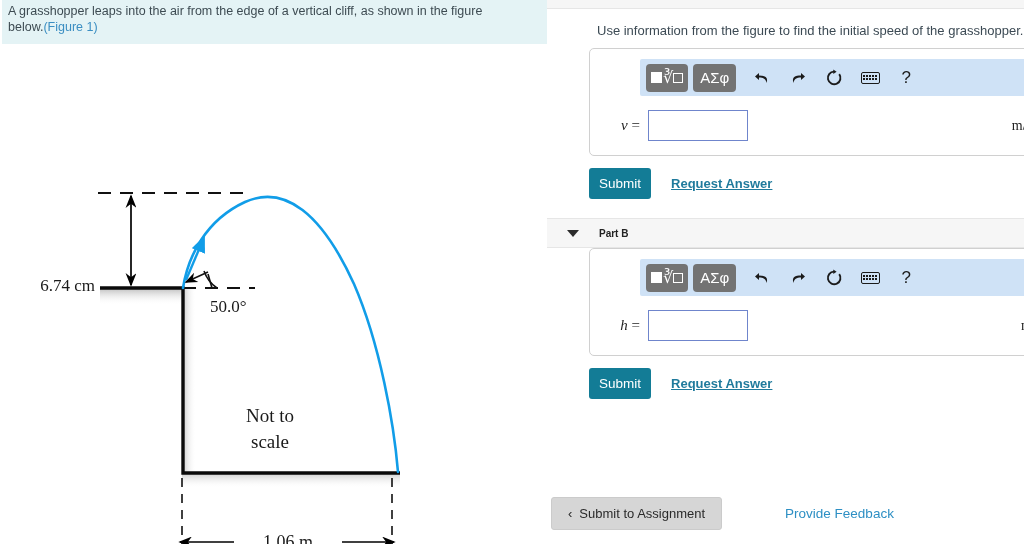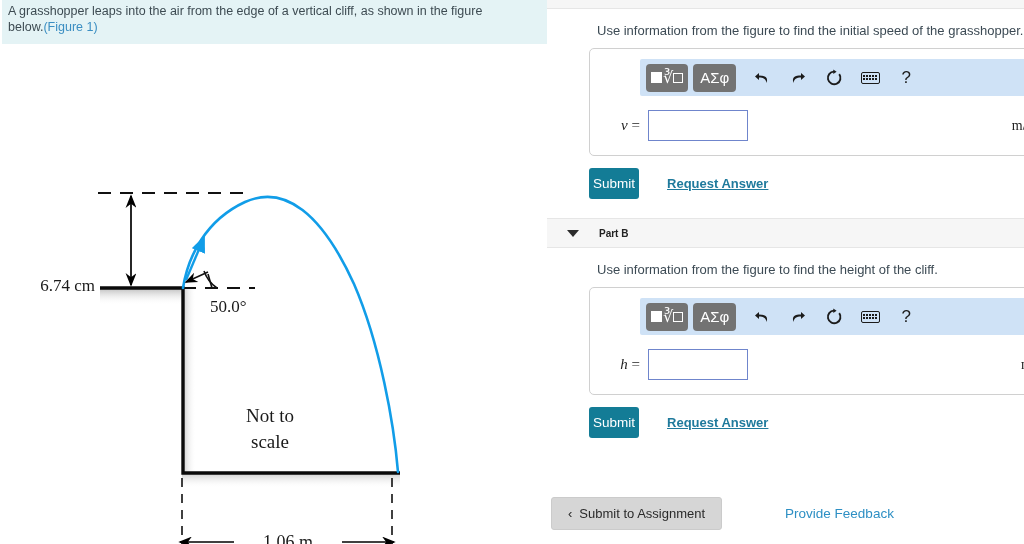--- a/index.html
+++ b/index.html
@@ -140,26 +140,26 @@
     position:absolute; right:16px;
     font-family:"Liberation Serif", serif;
     font-size:14px; color:#222;
   }
 
   .actions { margin-left:42px; margin-top:12px; display:flex; align-items:center; }
   .submit-btn {
     background:#137c96; color:#fff;
     border:none; border-radius:3px;
     font-size:13.5px;
-    padding:8px 4px;
+    padding:8px 10px;
     font-family:"Liberation Sans", sans-serif;
     cursor:pointer;
   }
   .request-link {
-    margin-left:28px;
+    margin-left:20px;
     color:#1f7a9c; font-size:13px;
     text-decoration:underline; font-weight:bold;
     cursor:pointer;
   }
 
   #footer { position:absolute; left:0; bottom:14px; width:477px; display:flex; align-items:center; padding-left:4px; }
   .return-btn {
     background:#d6d6d6; color:#2a2a2a;
     border:1px solid #cbcbcb; border-radius:3px;
     font-size:13px; padding:8px 16px;
@@ -311,21 +311,20 @@
     <div class="actions">
       <button class="submit-btn">Submit</button>
       <span class="request-link">Request Answer</span>
     </div>
 
     <div class="part-header" style="margin-top:19px;">
       <span class="caret"></span>
       <span class="part-title">Part B</span>
     </div>
 
-    <div class="prompt">Use information from the figure to find the height of the cliff.</div>
 
     <div class="answer-box">
       <div class="mathbar">
         <div class="mb-btn tpl">
           <span class="tpl-glyph">
             <span class="sq-solid"></span>
               <span class="radical">∛</span>
               <span class="sq-hollow"></span>
           </span>
         </div>

